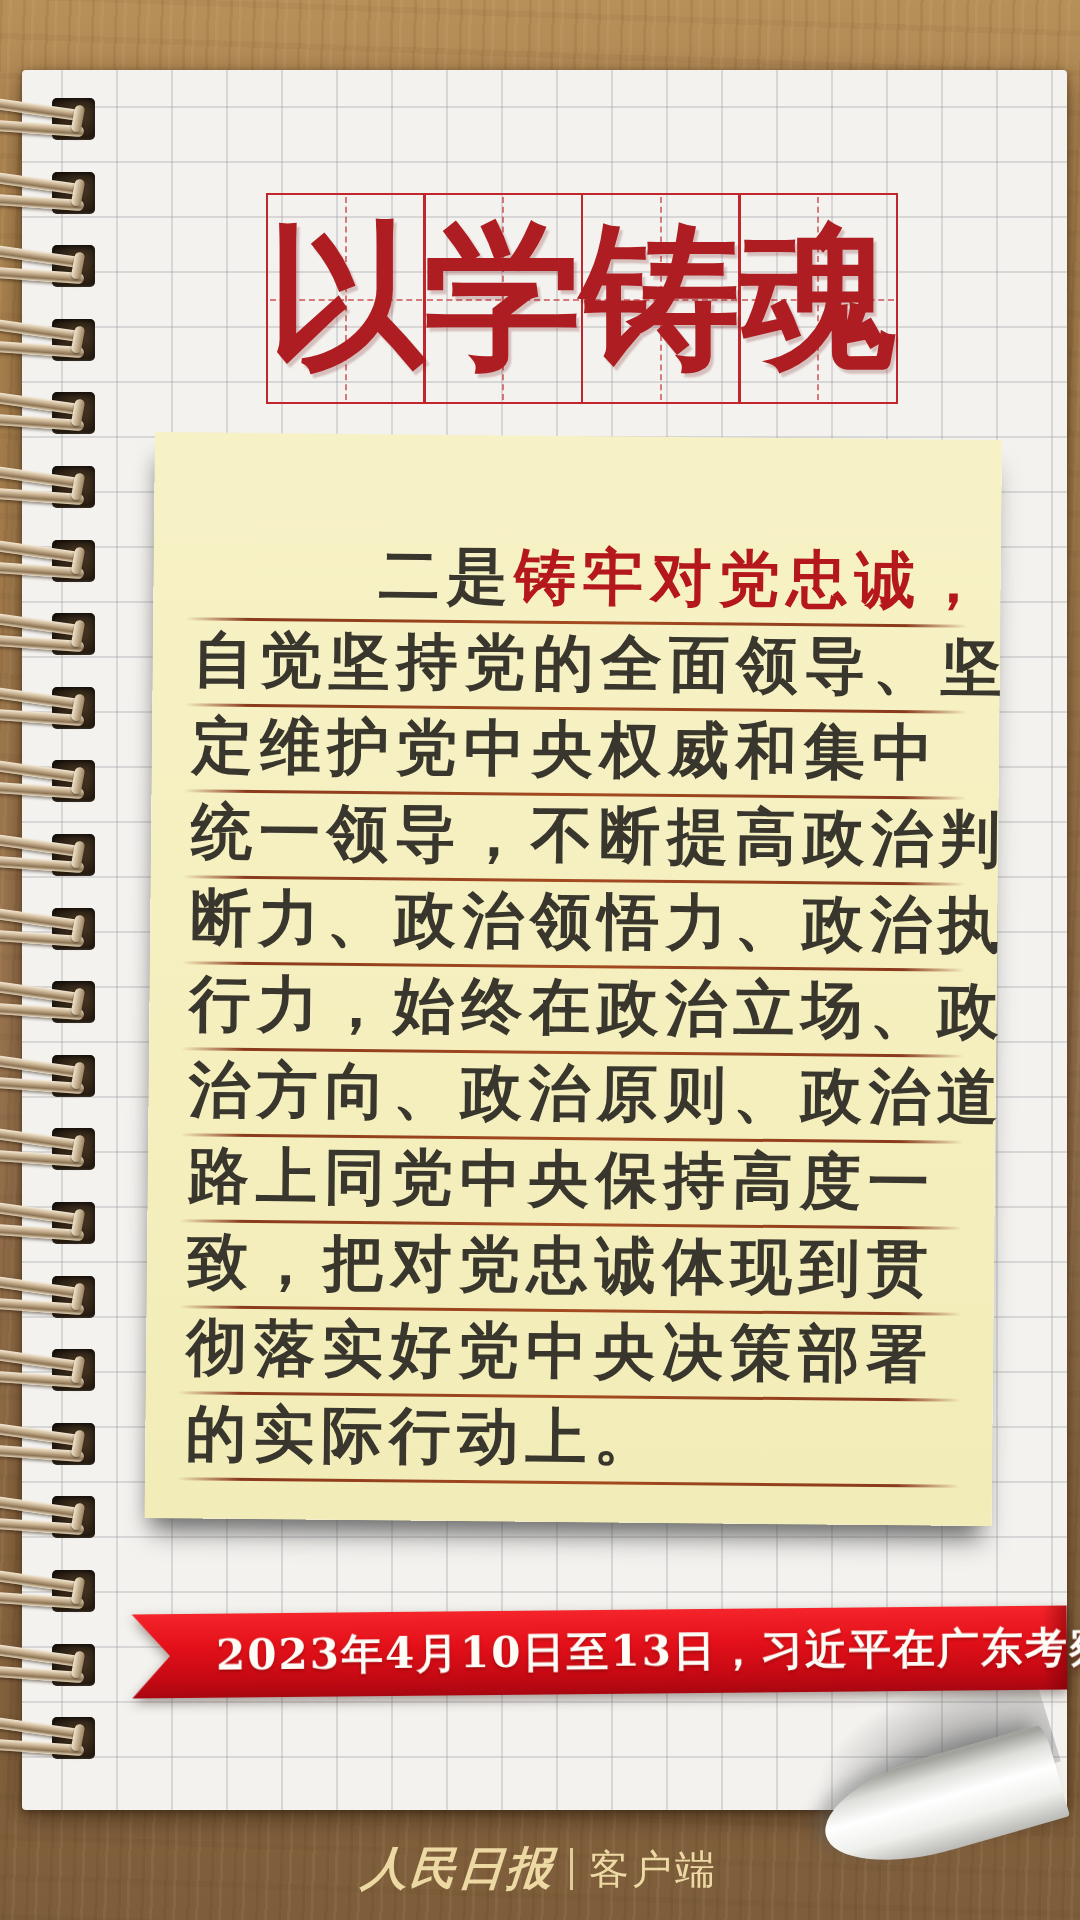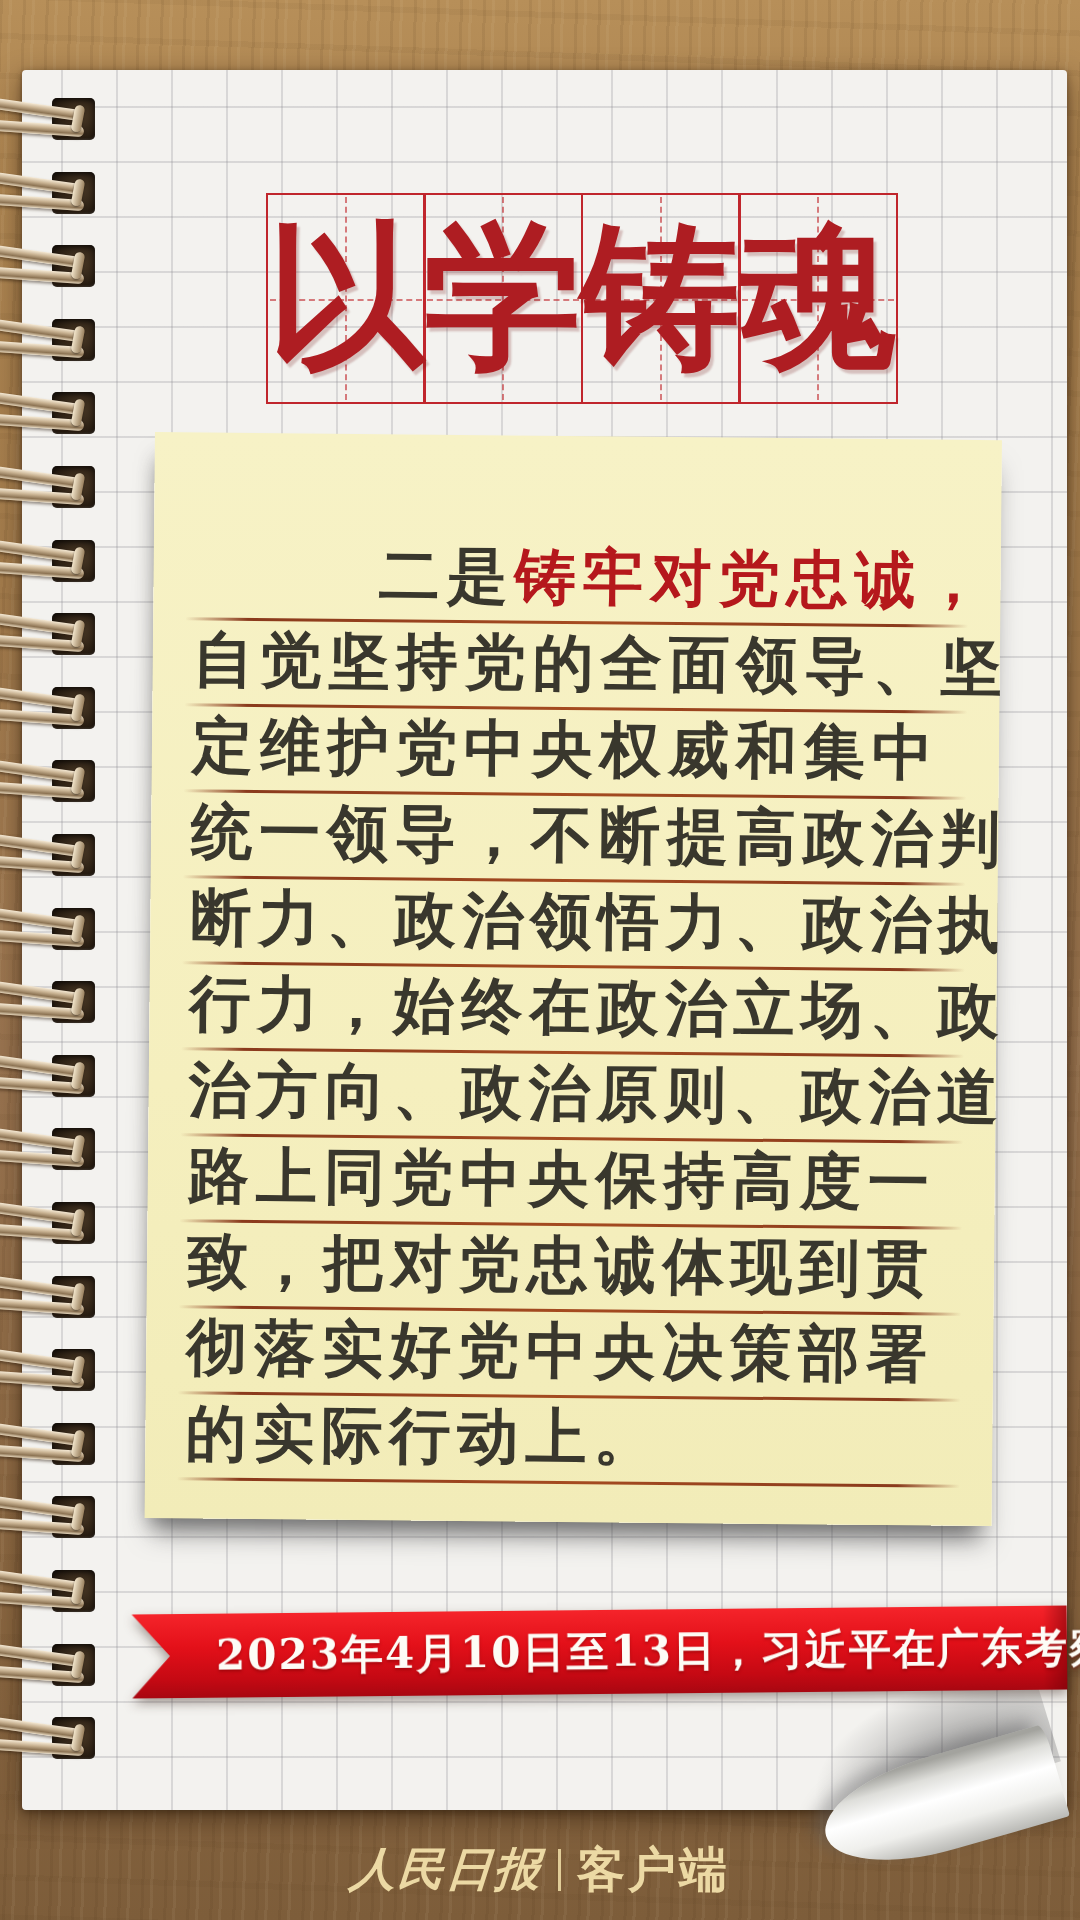--- a/index.html
+++ b/index.html
@@ -70,21 +70,21 @@
         background:linear-gradient(to top,#b9b9b5 0%,#efefec 28%,#ffffff 55%,#dededa 78%,#a3a39e 96%);
         border-radius:100% 14px 6px 100% / 100% 52px 8px 100%;
         transform:rotate(-16deg);transform-origin:bottom right;
         box-shadow:-10px -8px 16px rgba(90,90,92,.38);}
   
   .footer{position:absolute;left:0;top:1838px;width:1080px;display:flex;align-items:center;
         justify-content:center;gap:16px;color:#ecd9a4;}
   .masthead{font-size:46px;font-weight:700;font-style:italic;letter-spacing:2px;
         transform:skewX(-4deg);}
   .logo-sep{width:3px;height:42px;background:#ecd9a4;opacity:.9;}
-  .client{font-size:48px;font-weight:700;font-family:"Liberation Sans","DejaVu Sans",sans-serif;
+  .client{font-size:40px;font-weight:400;font-family:"Liberation Sans","DejaVu Sans",sans-serif;
         letter-spacing:3px;}
 </style>
 </head>
 <body>
 
 <div class="stage">
 
   <div class="page">
     <div class="curl-shadow"></div>
     <div class="curl"></div>

